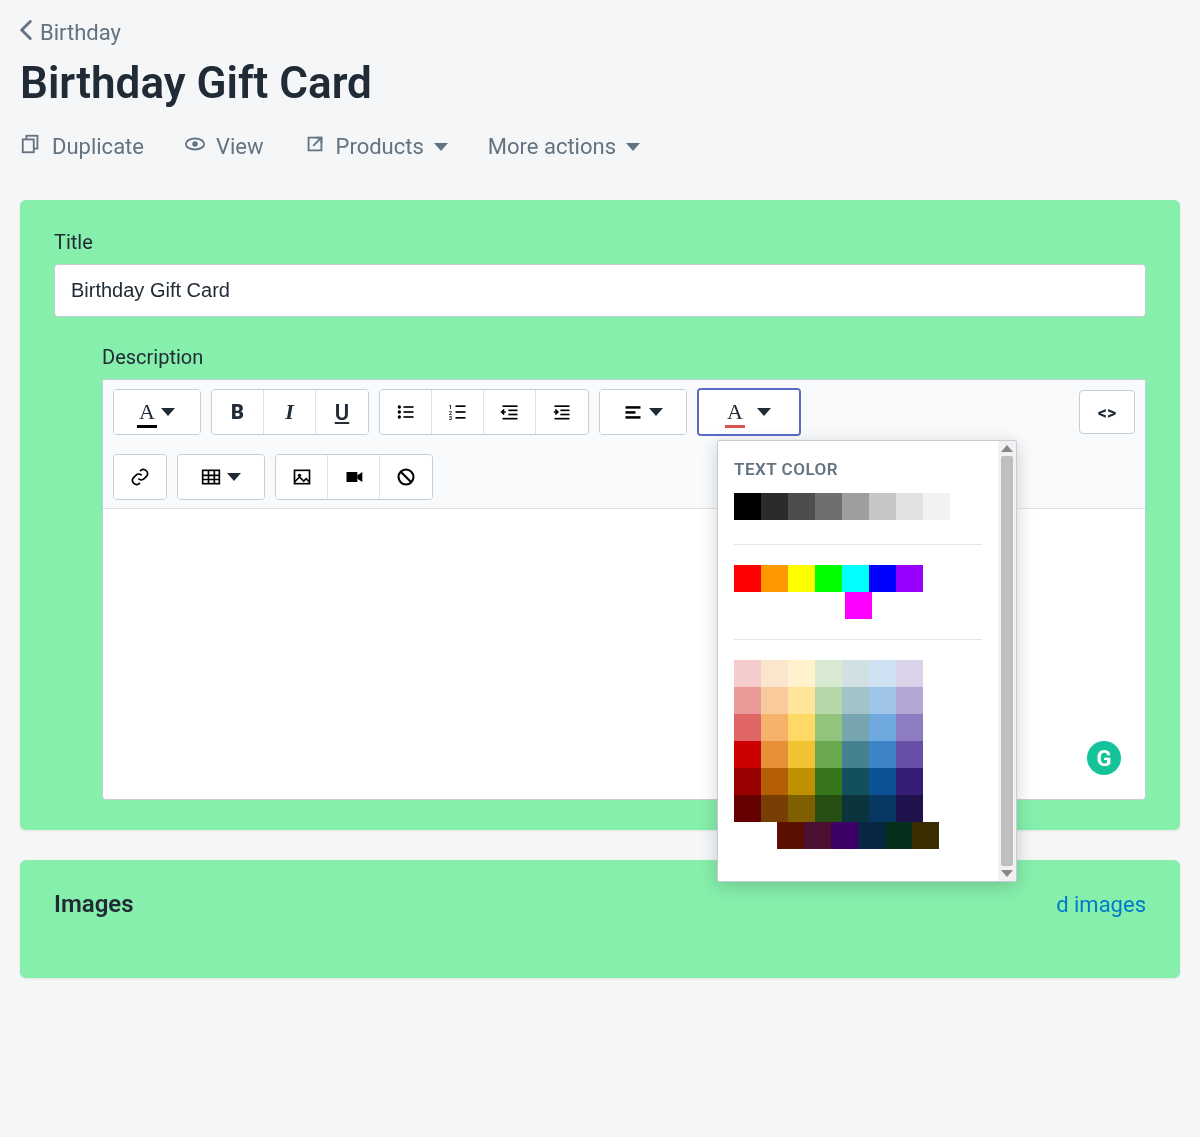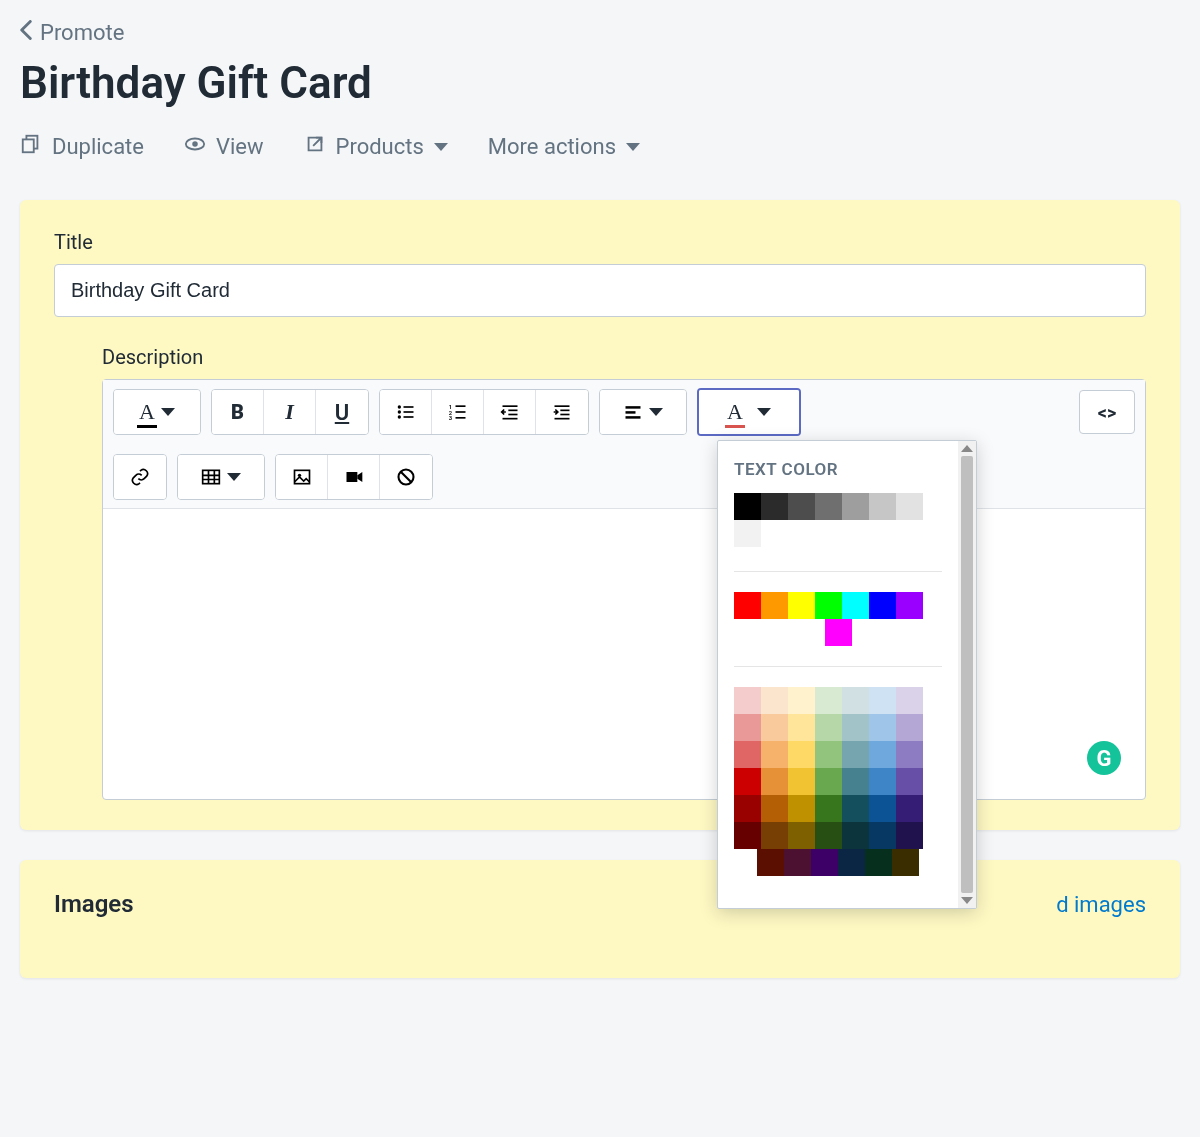--- a/index.html
+++ b/index.html
@@ -41,21 +41,21 @@
     cursor: pointer;
   }
   .action svg { width: 22px; height: 22px; fill: #637381; }
   .caret-down {
     width: 0; height: 0;
     border-left: 7px solid transparent;
     border-right: 7px solid transparent;
     border-top: 8px solid #637381;
   }
   .card {
-    background: #fef9c3;
+    background: #86efac;
     border-radius: 6px;
     box-shadow: 0 1px 3px rgba(0,0,0,0.08);
     padding: 30px 34px;
     margin-bottom: 30px;
     position: relative;
   }
   .field-label {
     font-size: 20px;
     color: #212b36;
     margin-bottom: 10px;
@@ -146,21 +146,21 @@
     display: flex;
     align-items: center;
     justify-content: center;
     font-weight: 700;
     font-size: 22px;
   }
   .color-popover {
     position: absolute;
     top: 60px;
     left: 614px;
-    width: 260px;
+    width: 300px;
     max-height: 506px;
     background: #fff;
     border: 1px solid #c4cdd5;
     border-radius: 2px;
     box-shadow: 0 4px 18px rgba(0,0,0,0.18);
     z-index: 50;
     display: flex;
   }
   .color-popover-inner {
     flex: 1;
@@ -269,21 +269,21 @@
 
 
 
 
 <div class="back-link">
   <span>
     <svg viewBox="0 0 8 14">
         <path d="M7 1 L1 7 L7 13" stroke="#637381" stroke-width="2" fill="none" stroke-linecap="round" stroke-linejoin="round"></path>
       </svg>
   </span>
-  <span>Promote</span>
+  <span>Birthday</span>
 </div>
 
 <h1 class="page-title">Birthday Gift Card</h1>
 
 
 <div class="action-bar">
   <div class="action">
     <span>
       <svg viewBox="0 0 24 24">
           <rect x="7" y="3" width="12" height="14" fill="none" stroke="#637381" stroke-width="2"></rect>

